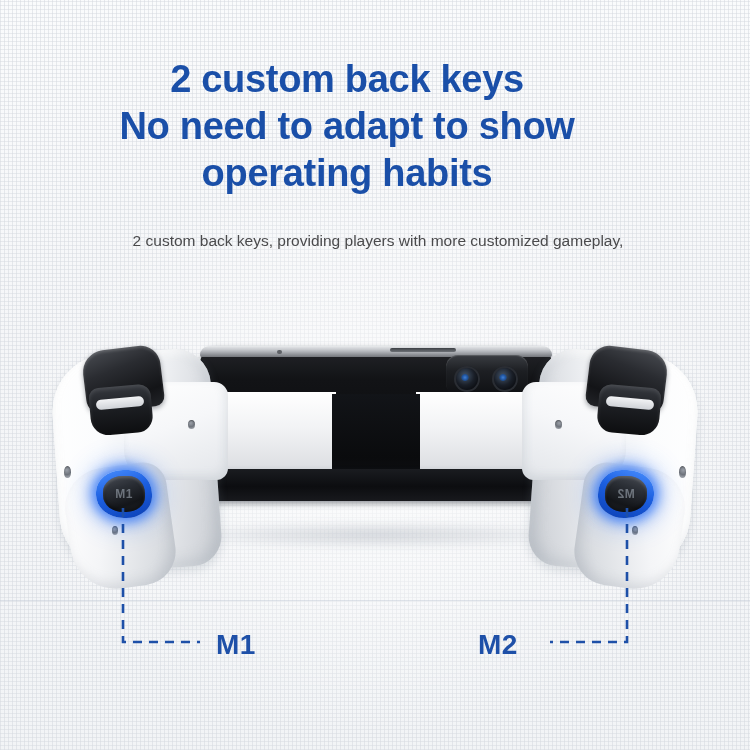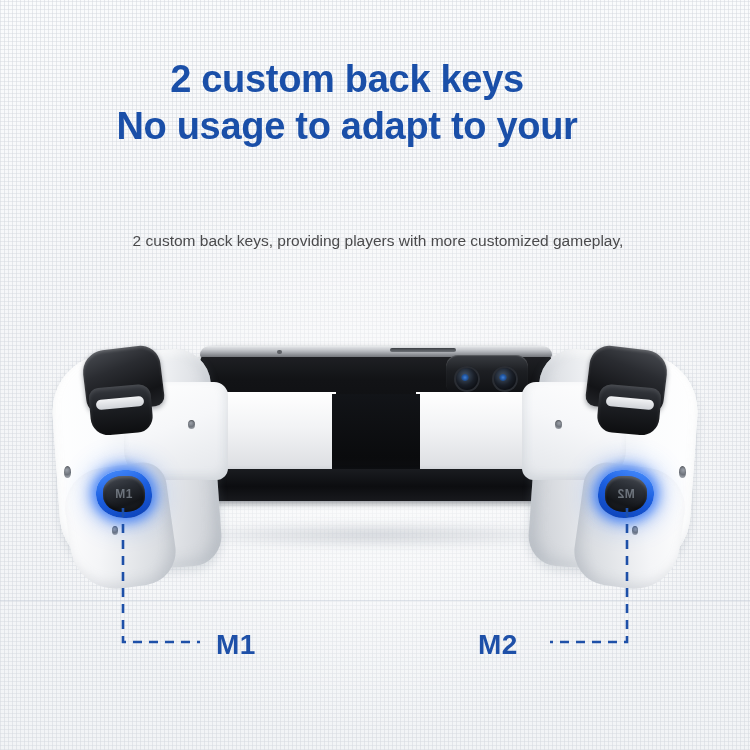--- a/index.html
+++ b/index.html
@@ -371,21 +371,22 @@
     z-index: 2;
   }
 </style>
 </head>
 <body>
 
 <div class="page">
 
   <div class="headline">
     <span class="headline-line">2 custom back keys</span>
-    <span class="headline-line">No usage to adapt to your</span>
+    <span class="headline-line">No need to adapt to show</span>
+    <span class="headline-line">operating habits</span>
   </div>
 
   <div class="subtitle">
     <span class="subtitle-line">2 custom back keys, providing players with more customized gameplay,</span>
   </div>
 
   <div class="floor-line"></div>
 
   <div class="stage">
 

